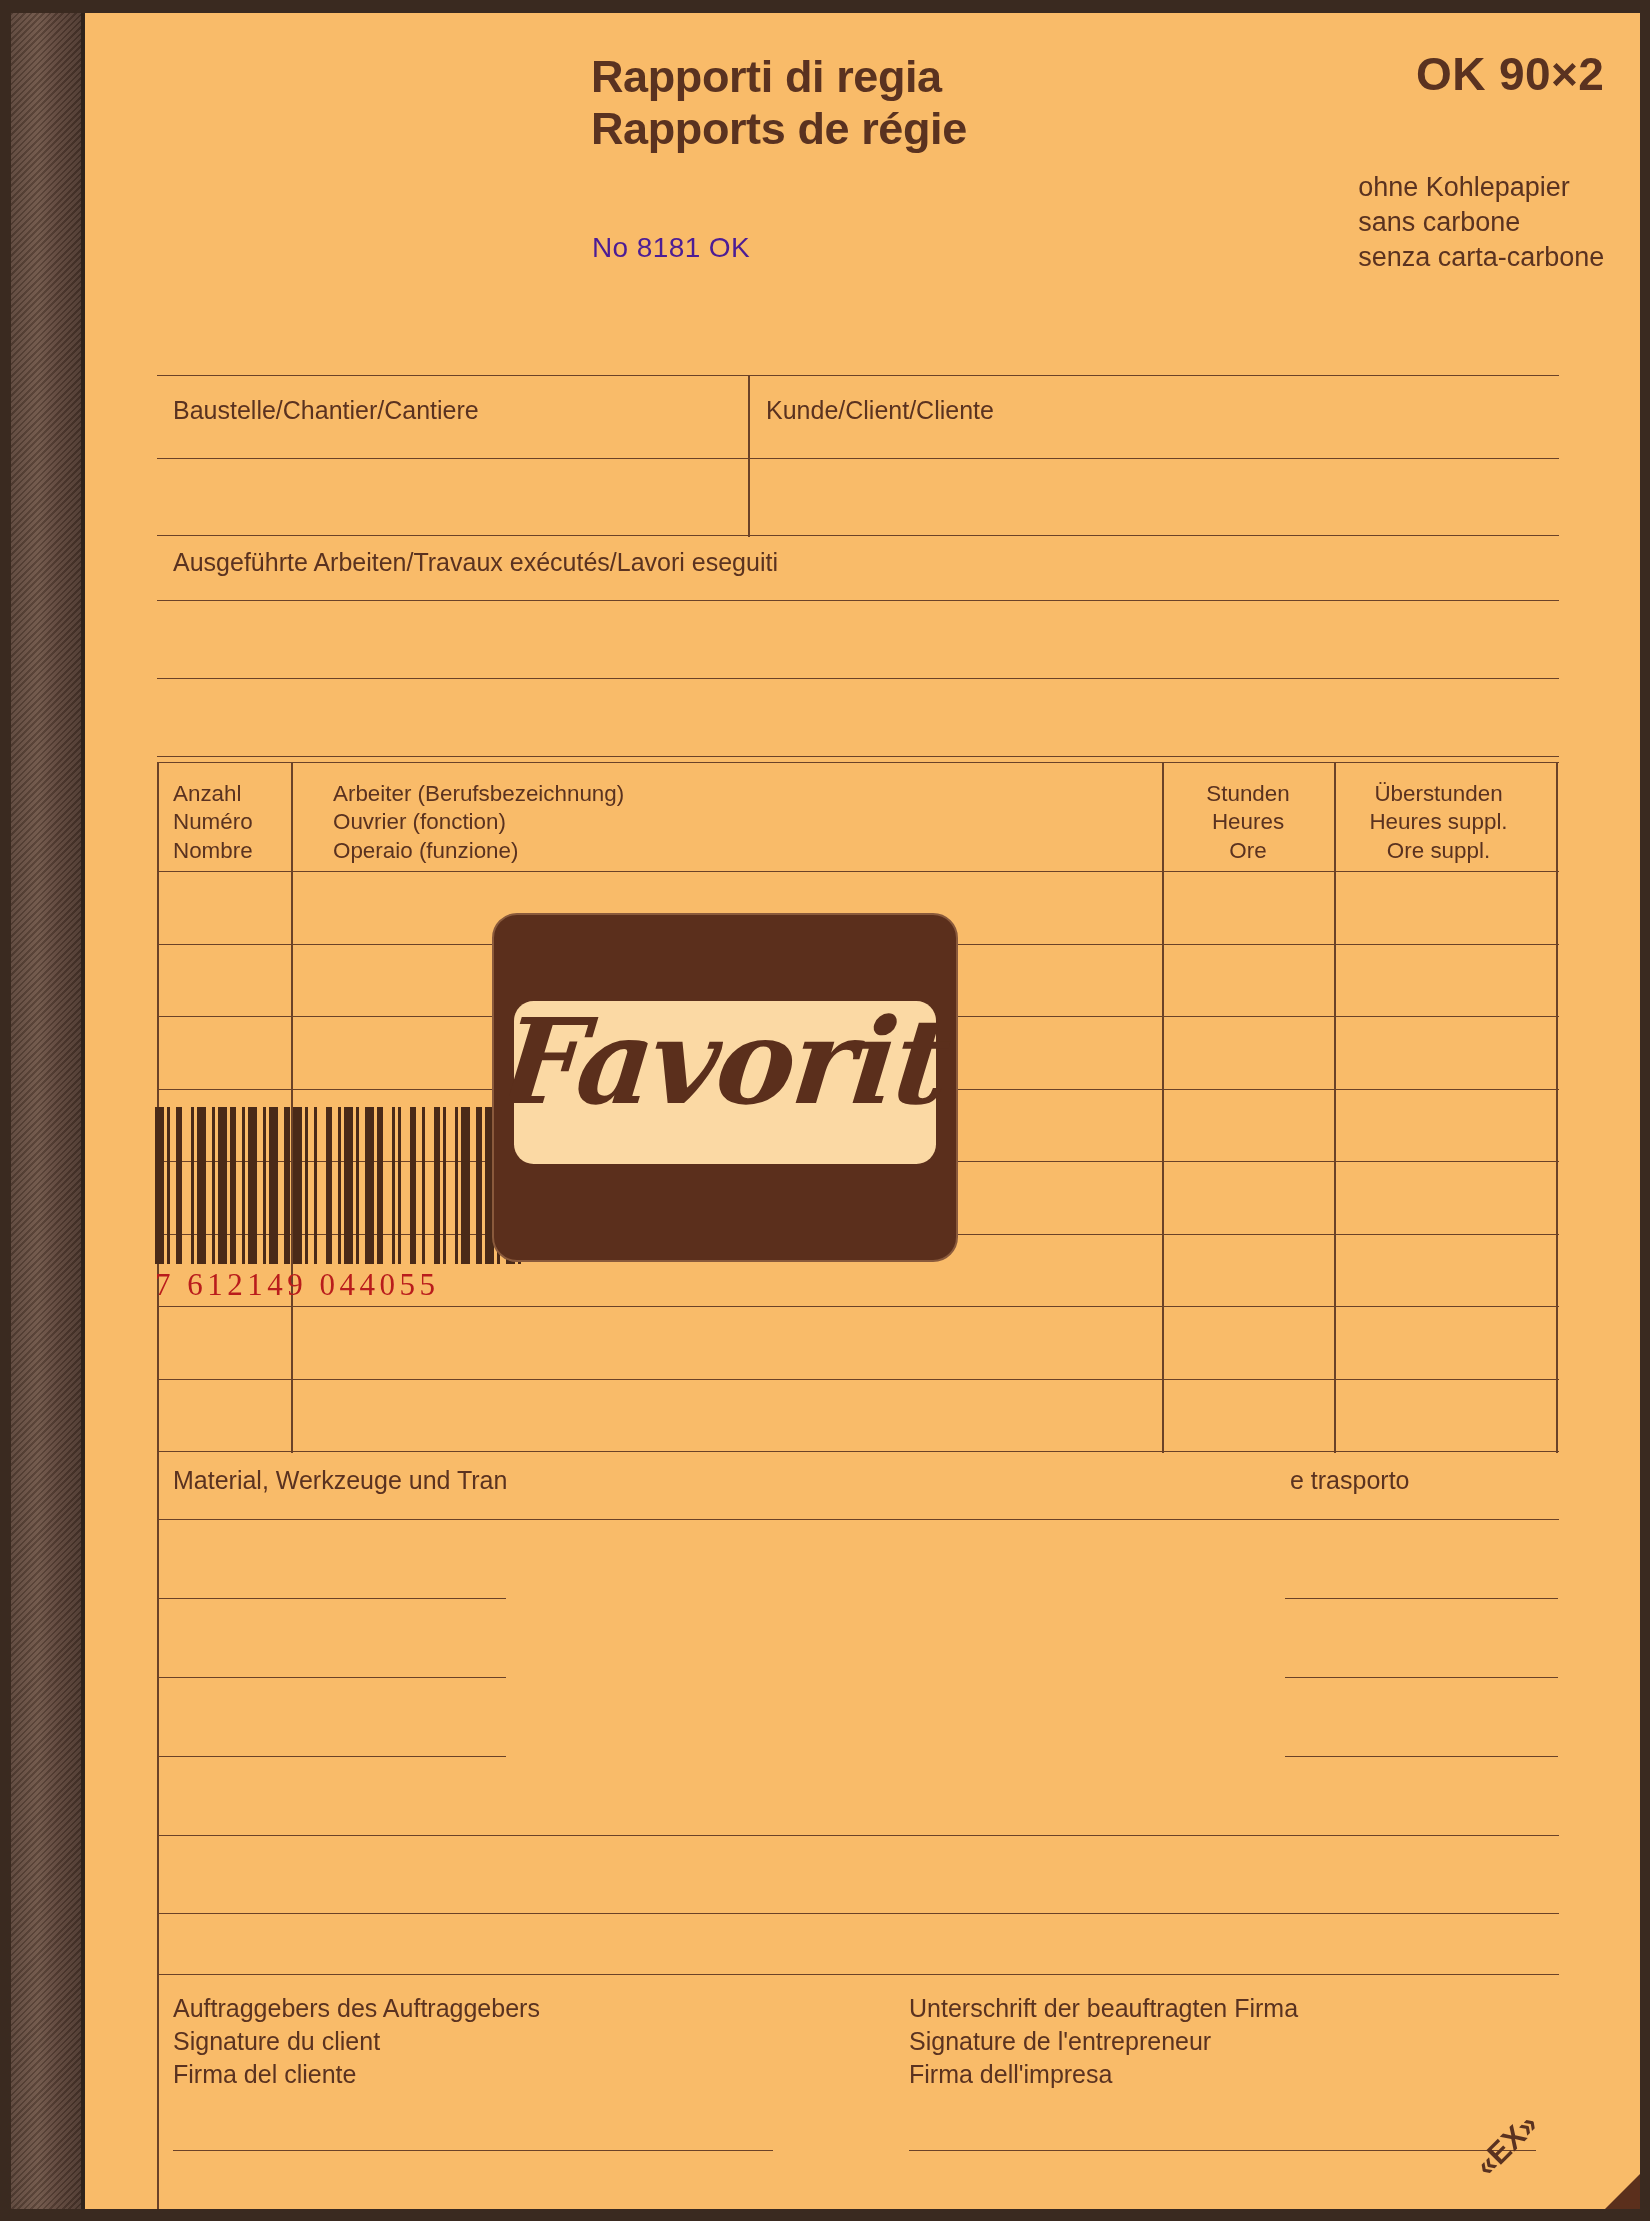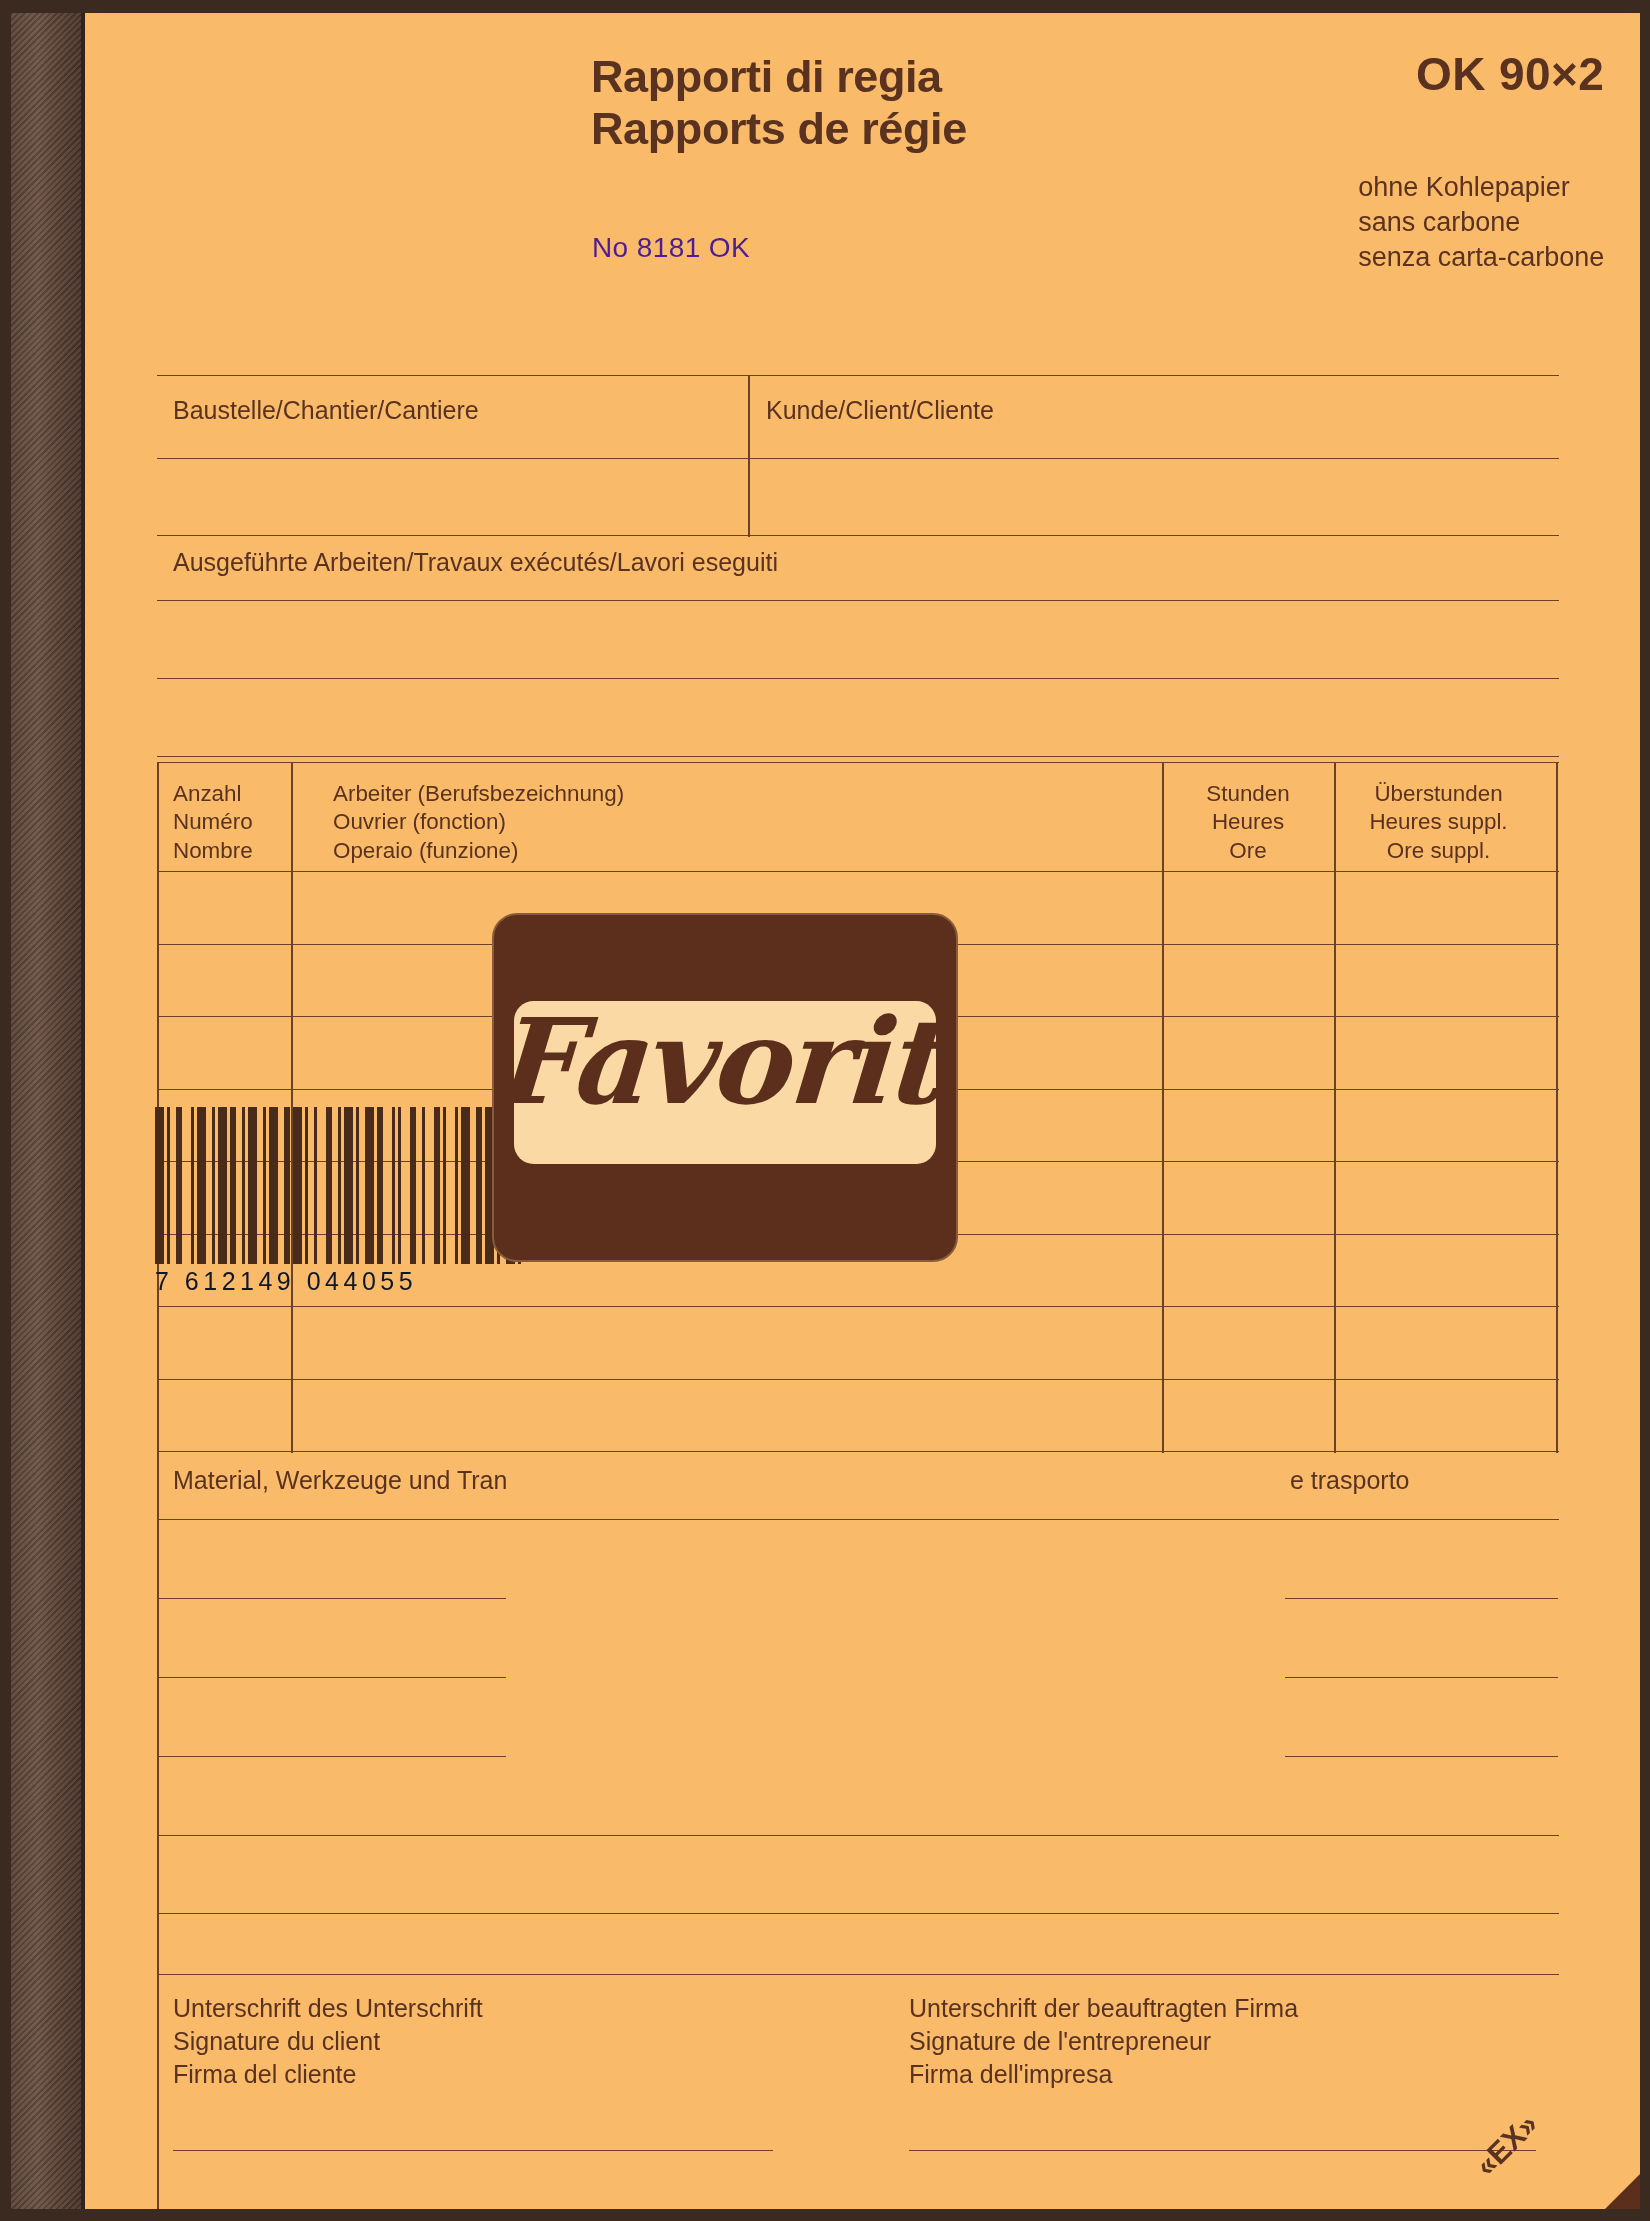--- a/index.html
+++ b/index.html
@@ -151,23 +151,23 @@
     align-items: flex-end;
     gap: 0;
   }
   #barcode-bars i {
     display: block;
     background: #4a2a18;
     height: 100%;
   }
   #barcode-digits {
     margin-top: 3.6px;
-    font-family: Liberation Sans, sans-serif;
-    font-size: 25px;
-    color: #0f172a;
+    font-family: Liberation Serif, serif;
+    font-size: 31px;
+    color: #b91c1c;
     letter-spacing: 4.5px;
     white-space: nowrap;
   }
 
   
   #logo {
     position: absolute;
     left: 407px;
     top: 900px;
     width: 466px;
@@ -411,21 +411,21 @@
     </div>
 
     <div id="logo">
       <div id="logo-inner"></div>
       <div id="logo-word">Favorit</div>
     </div>
 
     <div class="line-h" style="left:72px; top:1961px; width:1402px;"></div>
 
     <div class="sig-label" style="left:88px; top:1979px;">
-      <div>Unterschrift des Unterschrift</div>
+      <div>Auftraggebers des Auftraggebers</div>
       <div>Signature du client</div>
       <div>Firma del cliente</div>
     </div>
 
     <div class="sig-label" style="left:824px; top:1979px;">
       <div>Unterschrift der beauftragten Firma</div>
       <div>Signature de l'entrepreneur</div>
       <div>Firma dell'impresa</div>
     </div>
 

